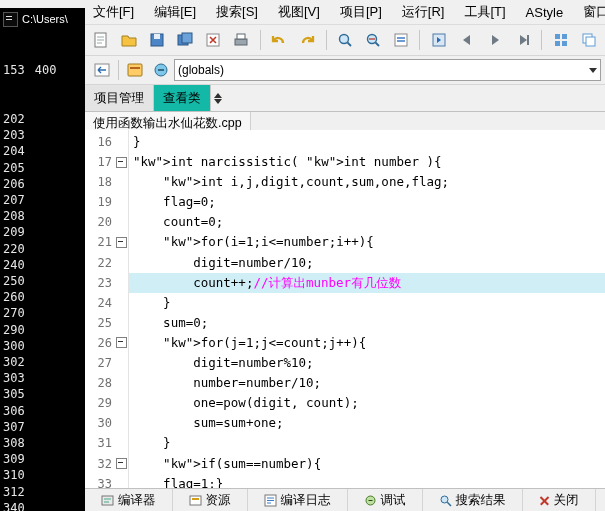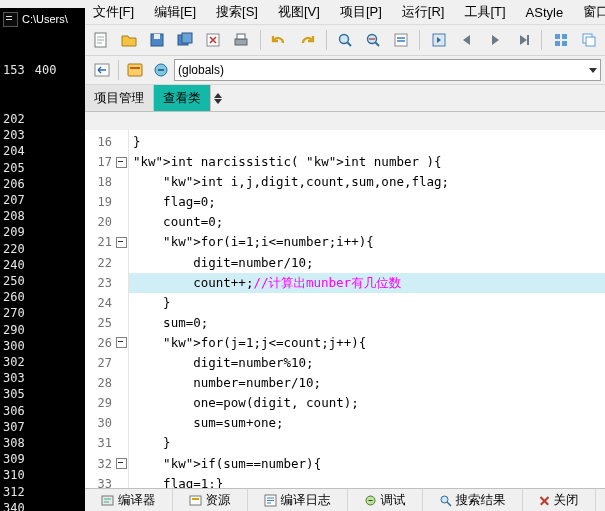--- a/index.html
+++ b/index.html
@@ -320,20 +320,23 @@
 
     <div class="tabsrow" id="lefttabs">
         <div class="ltab active">项目管理</div>
         <div class="ltab">查看类</div>
         <div class="spin">
           <div class="up"></div>
           <div class="dn"></div>
         </div>
       </div>
 
+    <div class="filetabs" id="filetabs">
+        <div class="ftab">使用函数输出水仙花数.cpp</div>
+      </div>
 
     <div class="editor">
       <div class="gutter" id="gutter">
           <div>16</div>
           <div>17</div>
           <div>18</div>
           <div>19</div>
           <div>20</div>
           <div>21</div>
           <div>22</div>

